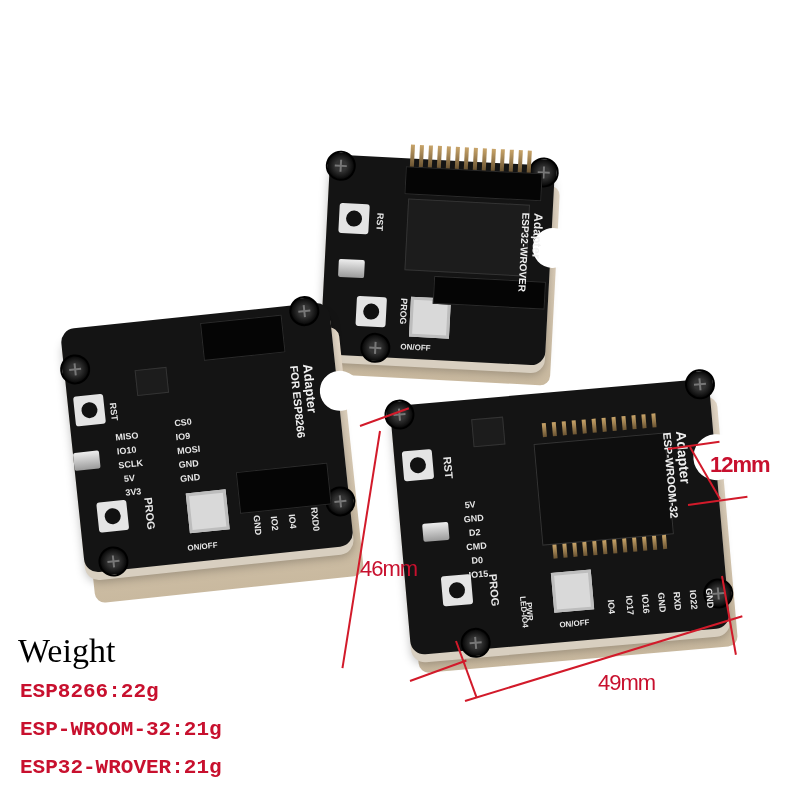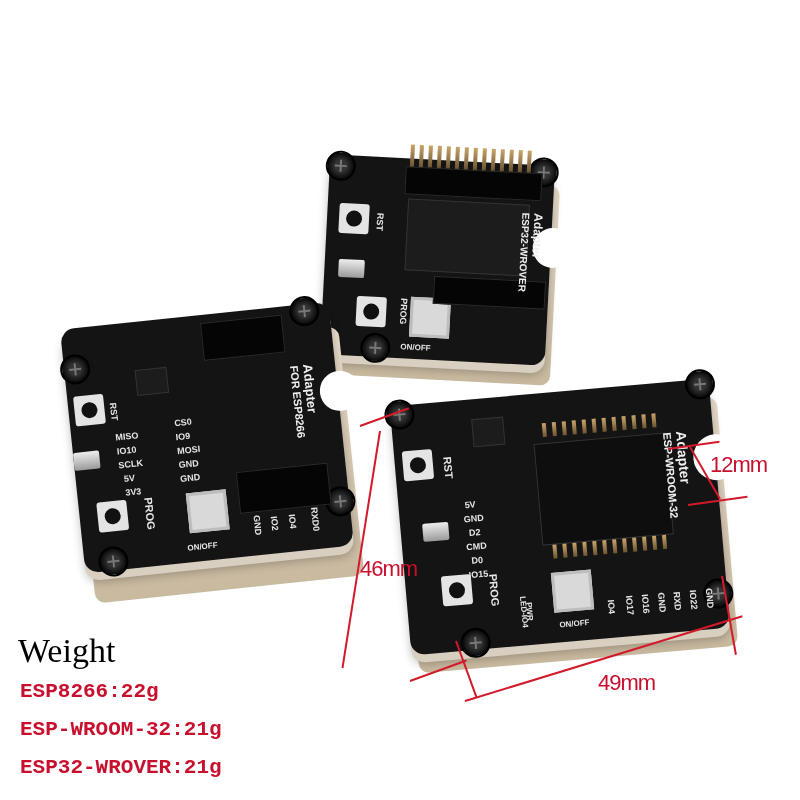--- a/index.html
+++ b/index.html
@@ -181,21 +181,21 @@
   <div class="dim-line" style="left:410px;top:680px;width:60px;transform:rotate(-20deg);"></div>
   <div class="dim-line" style="left:465px;top:700px;width:290px;transform:rotate(-17deg);"></div>
   <div class="dim-line" style="left:456px;top:640px;width:60px;transform:rotate(70deg);"></div>
   <div class="dim-line" style="left:722px;top:575px;width:80px;transform:rotate(80deg);"></div>
   <div class="dim-line" style="left:668px;top:448px;width:52px;transform:rotate(-8deg);"></div>
   <div class="dim-line" style="left:690px;top:446px;width:60px;transform:rotate(60deg);"></div>
   <div class="dim-line" style="left:688px;top:504px;width:60px;transform:rotate(-8deg);"></div>
 
   <span class="dim-label" style="left:360px;top:556px;">46mm</span>
   <span class="dim-label" style="left:598px;top:670px;">49mm</span>
-  <span class="dim-label" style="left:710px;top:452px;">12mm</span>
+  <span class="dim-label" style="left:710px;top:452px;font-weight:bold;">12mm</span>
 </div>
 
 <div>
   <div class="weight-title">Weight</div>
   <div class="weight-line" style="top:680px;">ESP8266:22g</div>
   <div class="weight-line" style="top:718px;">ESP-WROOM-32:21g</div>
   <div class="weight-line" style="top:756px;">ESP32-WROVER:21g</div>
 </div>
 
 </body></html>

